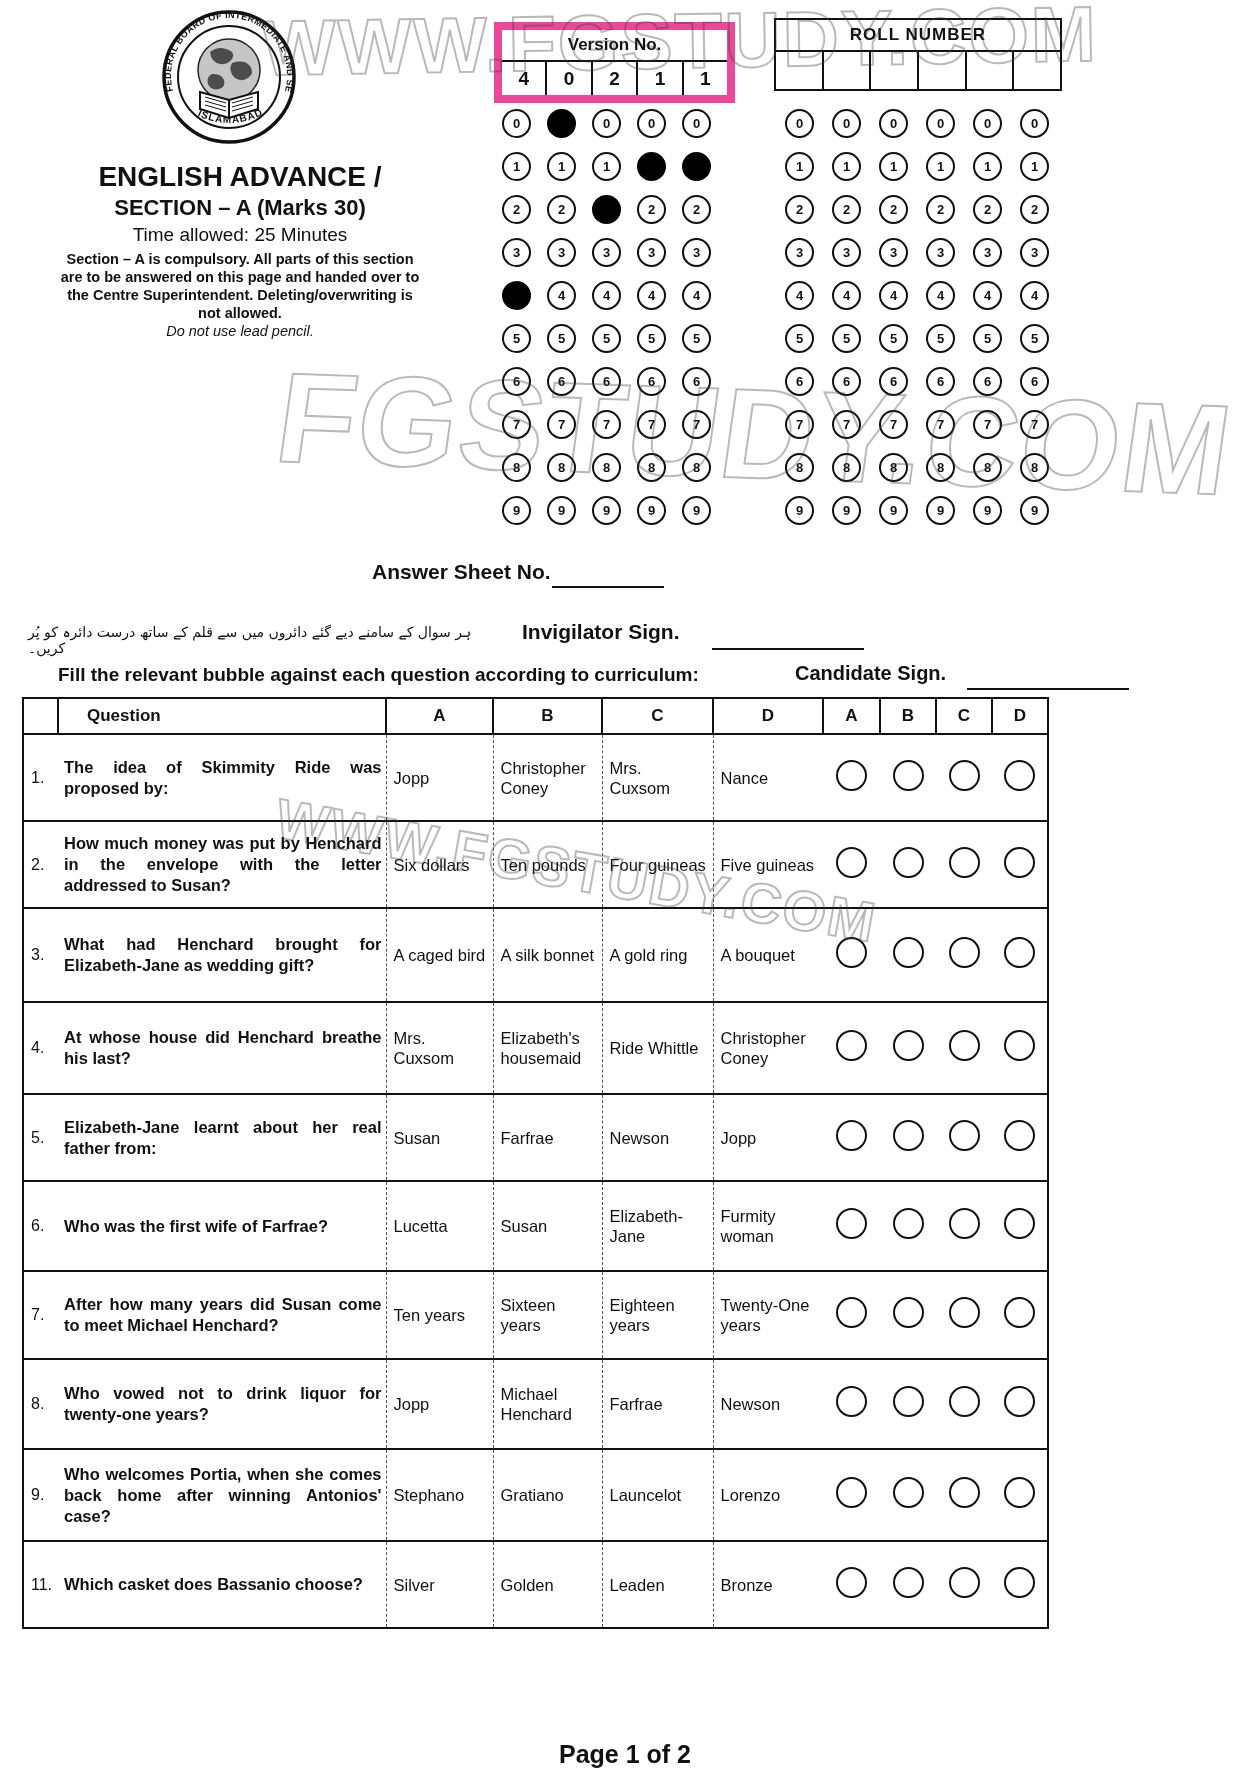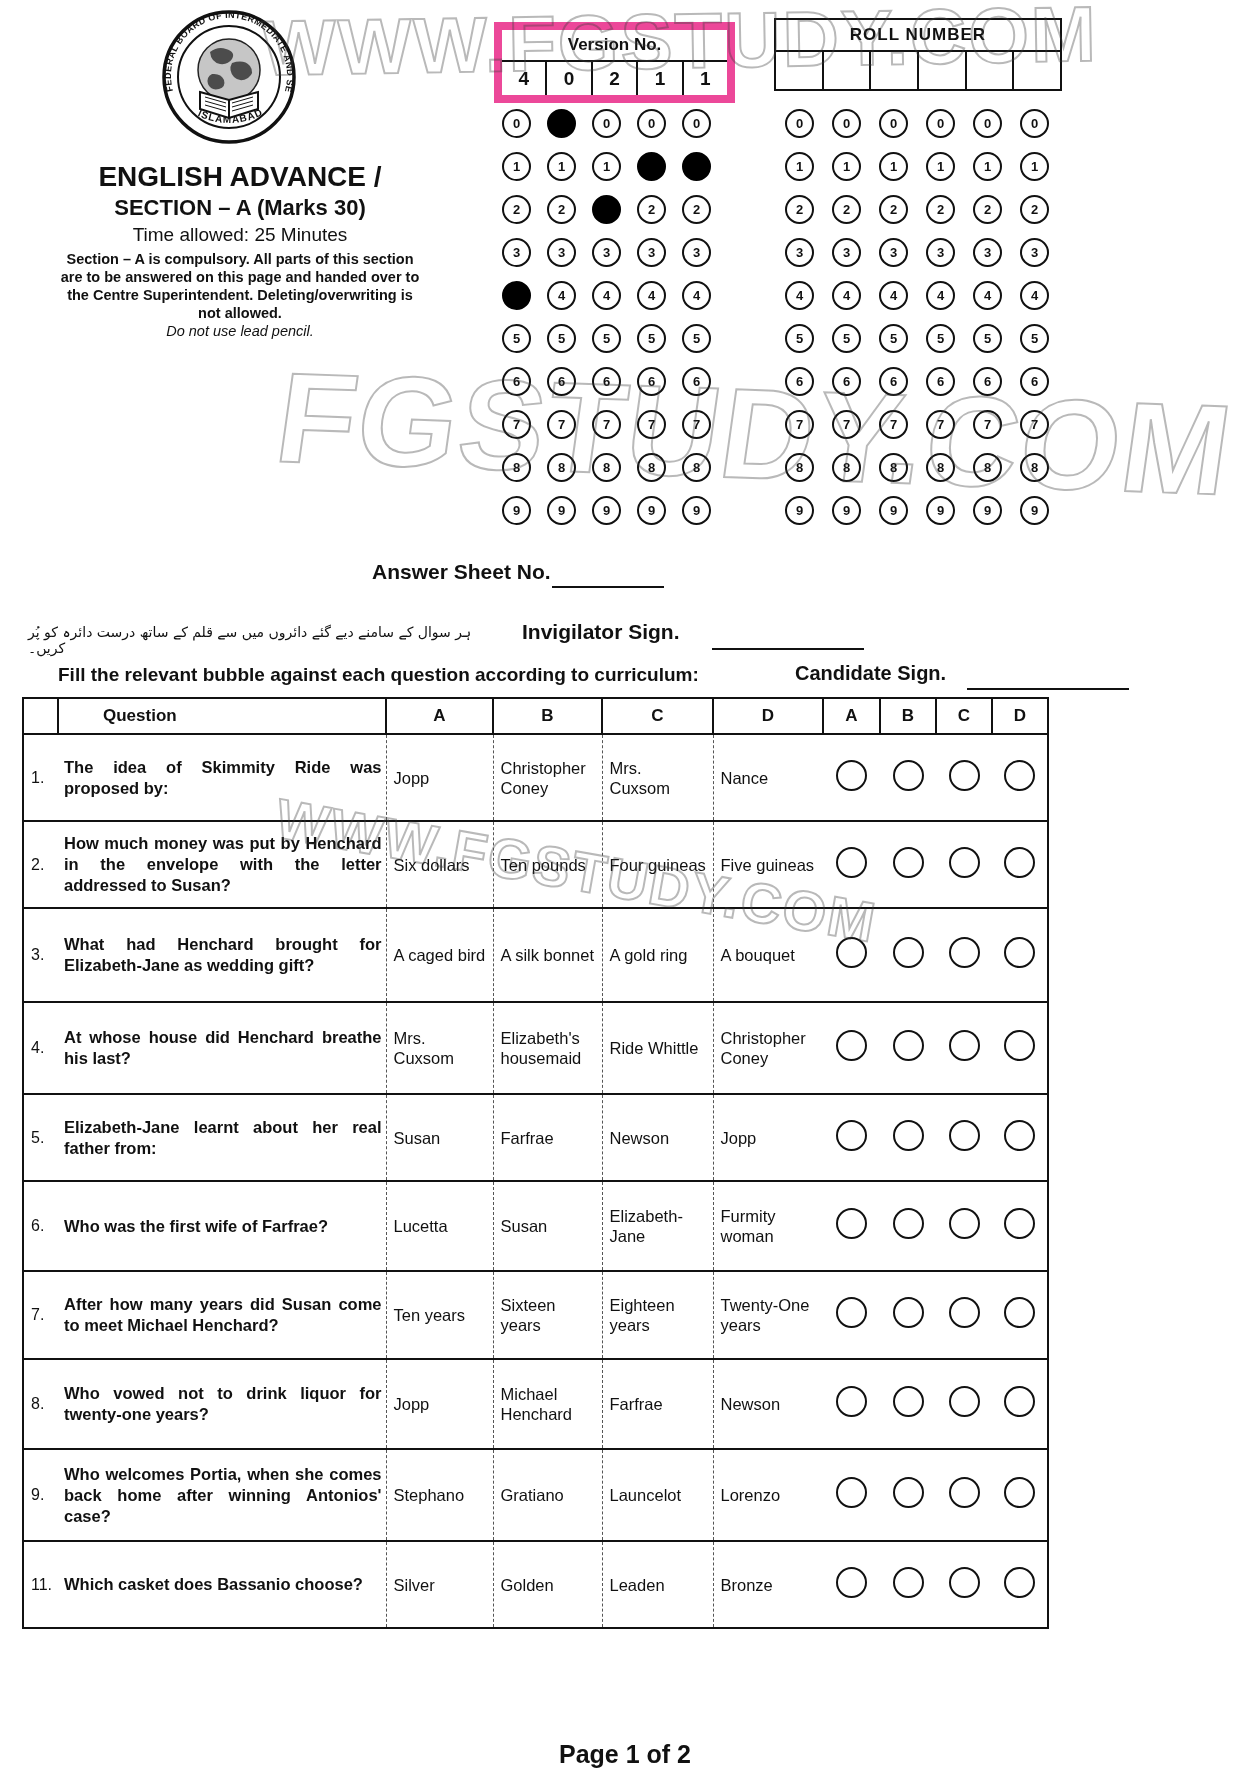--- a/index.html
+++ b/index.html
@@ -59,21 +59,21 @@
   .cand-line{left:967px;top:662px;width:162px;height:26px;border-bottom:2px solid #111;z-index:5;}
 
   
   table.qt{position:absolute;left:22px;top:697px;width:1025px;border-collapse:collapse;
            table-layout:fixed;z-index:5;}
   .qt td,.qt th{border-top:2px solid #111;border-bottom:2px solid #111;padding:2px 6px;
                 font-size:17px;vertical-align:middle;overflow:hidden;}
   .qt .bL{border-left:2px solid #111;} .qt .bR{border-right:2px solid #111;}
   .qt .dL{border-left:1px dashed #555;}
   .qt th{font-weight:bold;text-align:center;border-left:2px solid #111;}
-  .qt th.qh{text-align:left;padding-left:44px;}
+  .qt th.qh{text-align:left;padding-left:28px;}
   .qt td.num{font-size:16px;padding-left:7px;vertical-align:middle;}
   .qt td.qtext{text-align:justify;font-weight:bold;font-size:16.5px;line-height:21px;padding-right:4px;}
   .qt td.opt{font-size:16.5px;line-height:20px;padding-left:7px;}
   .qt td.bub{text-align:center;border-left:none;}
   .ring{display:inline-block;width:27px;height:27px;border:2px solid #111;border-radius:50%;
         background:#fff;}
   .foot{left:0;top:1740px;width:1250px;text-align:center;font-size:25px;font-weight:bold;z-index:5;}
 </style>
 </head>
 <body>

